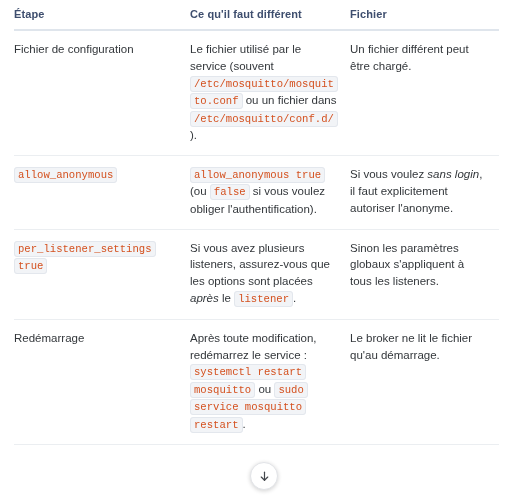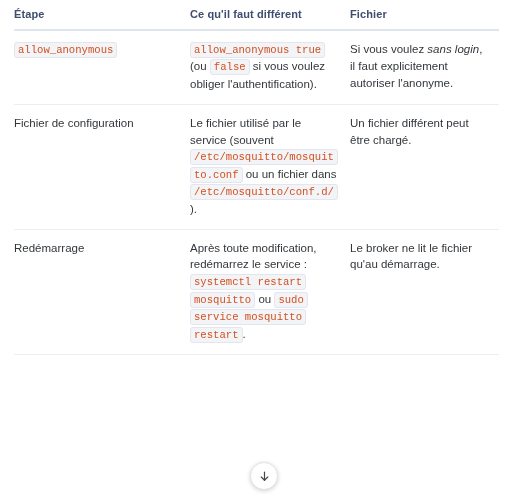--- a/index.html
+++ b/index.html
@@ -97,30 +97,35 @@
       </colgroup>
     <thead>
       <tr>
         <th>Étape</th>
         <th>Ce qu'il faut différent</th>
         <th>Fichier</th>
       </tr>
     </thead>
     <tbody id="tbody">
         <tr>
+          <td>
+            <span class="cell-text">Fichier de configuration</span>
+          </td>
+          <td>Le fichier utilisé par le service (souvent <code>/etc/mosquitto/mosquitto.conf</code> ou un fichier dans <code>/etc/mosquitto/conf.d/</code>).</td>
+          <td>Un fichier différent peut être chargé.</td>
+        </tr>
+        <tr>
           <td><code>allow_anonymous</code></td>
           <td><code>allow_anonymous true</code> (ou <code>false</code> si vous voulez obliger l'authentification).</td>
           <td>Si vous voulez <em>sans login</em>, il faut explicitement autoriser l'anonyme.</td>
         </tr>
         <tr>
-          <td>
-            <span class="cell-text">Fichier de configuration</span>
-          </td>
-          <td>Le fichier utilisé par le service (souvent <code>/etc/mosquitto/mosquitto.conf</code> ou un fichier dans <code>/etc/mosquitto/conf.d/</code>).</td>
-          <td>Un fichier différent peut être chargé.</td>
+          <td><code>per_listener_settings true</code></td>
+          <td>Si vous avez plusieurs listeners, assurez-vous que les options sont placées <em>après</em> le <code>listener</code>.</td>
+          <td>Sinon les paramètres globaux s'appliquent à tous les listeners.</td>
         </tr>
         <tr>
           <td>
             <span class="cell-text">Redémarrage</span>
           </td>
           <td>Après toute modification, redémarrez le service : <code>systemctl restart mosquitto</code> ou <code>sudo service mosquitto restart</code>.</td>
           <td>Le broker ne lit le fichier qu'au démarrage.</td>
         </tr>
       </tbody>
   </table>

